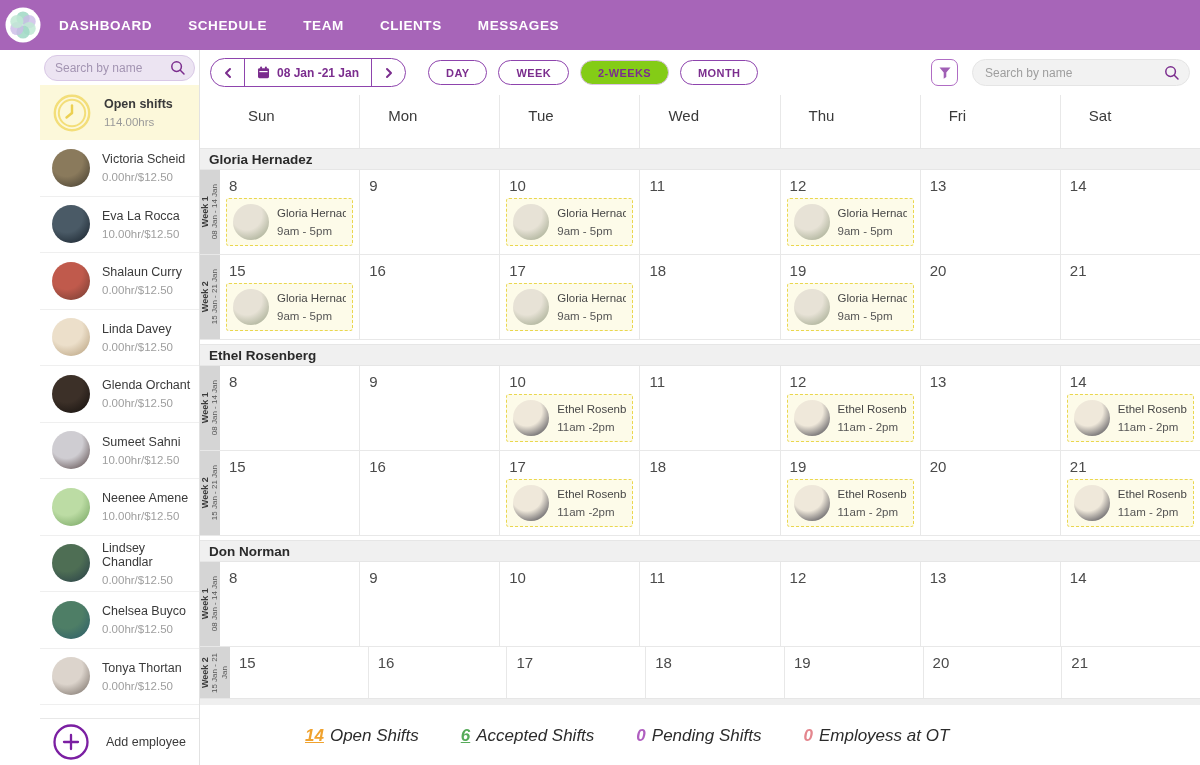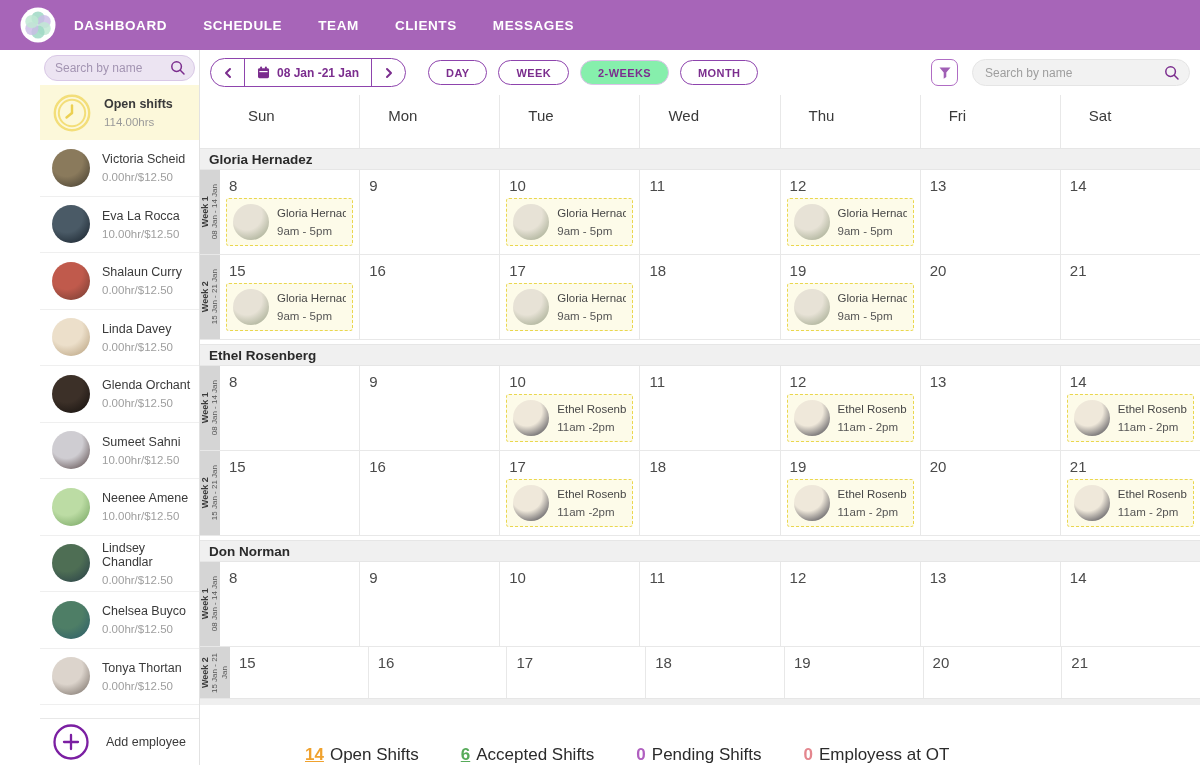--- a/index.html
+++ b/index.html
@@ -1,21 +1,21 @@
 <!DOCTYPE html>
 <html><head>
 <meta charset="utf-8">
 <style>
   * { margin:0; padding:0; box-sizing:border-box; }
   html,body { width:1200px; height:765px; overflow:hidden; background:#fff;
     font-family:"Liberation Sans", sans-serif; }
   .app { width:1200px; height:765px; display:flex; flex-direction:column; }
 
   
-  .navbar { height:50px; background:#a765b8; display:flex; align-items:center; padding:0 20px; flex:0 0 50px; }
+  .navbar { height:50px; background:#a765b8; display:flex; align-items:center; padding:0 5px; flex:0 0 50px; }
   .logo { width:36px; height:36px; margin-right:18px; display:flex; align-items:center; }
   .nav-menu { display:flex; align-items:center; }
   .nav-item { color:#fff; font-size:13.5px; font-weight:bold; letter-spacing:0.6px; margin-right:36px; cursor:pointer; }
 
   .content { display:flex; flex:1; height:715px;padding-left:40px; }
 
   
   .sidebar { width:160px; flex:0 0 160px; border-right:1px solid #e2e2e2; display:flex; flex-direction:column; overflow:hidden; background:#fff; }
   .sb-search-wrap { padding:5px 4px 4px 4px; }
   .sb-search { height:26px; background:#ece4f2; border:1px solid #d9c8e6; border-radius:13px; display:flex; align-items:center; padding:0 8px 0 10px; }
@@ -40,21 +40,21 @@
   
   .toolbar { height:45px; flex:0 0 45px; display:flex; align-items:center; padding:0 10px 0 10px; background:#fff; }
   .date-nav { display:flex; align-items:stretch; height:29px; border:1.6px solid #8e44ad; border-radius:15px; overflow:hidden; background:#fff; }
   .dn-btn { width:33px; border:none; background:transparent; display:flex; align-items:center; justify-content:center; cursor:pointer; padding:0; }
   .dn-center { display:flex; align-items:center; padding:0 12px; border-left:1.6px solid #8e44ad; border-right:1.6px solid #8e44ad; cursor:pointer; }
   .dn-center span { font-size:12px; font-weight:bold; color:#7b2d8e; margin-left:7px; white-space:nowrap; }
   .views { display:flex; align-items:center; margin-left:22px; }
   .view-btn { height:25px; border:1.5px solid #8e44ad; border-radius:13px; background:#fff; color:#7b2d8e;
     font-size:11px; font-weight:bold; letter-spacing:0.4px; padding:0 17px; margin-right:11px; cursor:pointer;
     font-family:"Liberation Sans", sans-serif; }
-  .view-btn.active { background:#86efac; border-color:#dcc3e8; }
+  .view-btn.active { background:#84cc16; border-color:#dcc3e8; }
   .spacer { flex:1; }
   .filter-btn { width:27px; height:27px; border:1.5px solid #b06cc4; border-radius:7px; background:#fff; display:flex; align-items:center; justify-content:center; cursor:pointer; margin-right:14px; padding:0; }
   .tb-search { width:218px; height:27px; background:#f2f2f2; border:1px solid #e5e5e5; border-radius:14px; display:flex; align-items:center; padding:0 9px 0 12px; }
   .tb-search input { flex:1; border:none; outline:none; background:transparent; font-size:12px; color:#555; width:150px; font-family:"Liberation Sans", sans-serif; }
   .tb-search input::placeholder { color:#9e9e9e; }
 
   
   .calendar { height:612px; flex:0 0 612px; overflow:hidden; background:#fff; }
   .day-header-row { height:53px; display:flex; }
   .dh-spacer { flex:0 0 20px; }
@@ -75,21 +75,21 @@
   .day-num { display:block; font-size:15px; color:#4a4a4a; padding:7px 0 0 9px; }
   .shift-card { margin:4px 6px 0 6px; background:#fdfbe9; border:1.5px dashed #ead74f; border-radius:3px;
     display:flex; align-items:center; padding:5px 6px; cursor:pointer; }
   .shift-av { width:36px; height:36px; border-radius:50%; flex:0 0 36px; }
   .shift-texts { margin-left:8px; overflow:hidden; }
   .shift-name { font-size:11.5px; color:#474747; margin-bottom:6px; white-space:nowrap; }
   .shift-time { font-size:11.5px; color:#555; white-space:nowrap; }
   .pre-footer { height:7px; background:#efefef; border-top:1px solid #e6e6e6; }
 
   
-  .footer { height:58px; flex:0 0 58px; background:#fff; display:flex; align-items:flex-end; padding-left:105px; }
+  .footer { height:58px; flex:0 0 58px; background:#fff; display:flex; align-items:center; padding-left:105px;font-style:italic; }
   .stat { margin-right:42px; font-size:17px; color:#2b2b2b; white-space:nowrap; }
   .stat .num { font-weight:bold; margin-right:6px; }
   .stat .num.u { text-decoration:underline; }
 </style>
 </head>
 <body>
 
 <div class="app">
 
   <header class="navbar">

